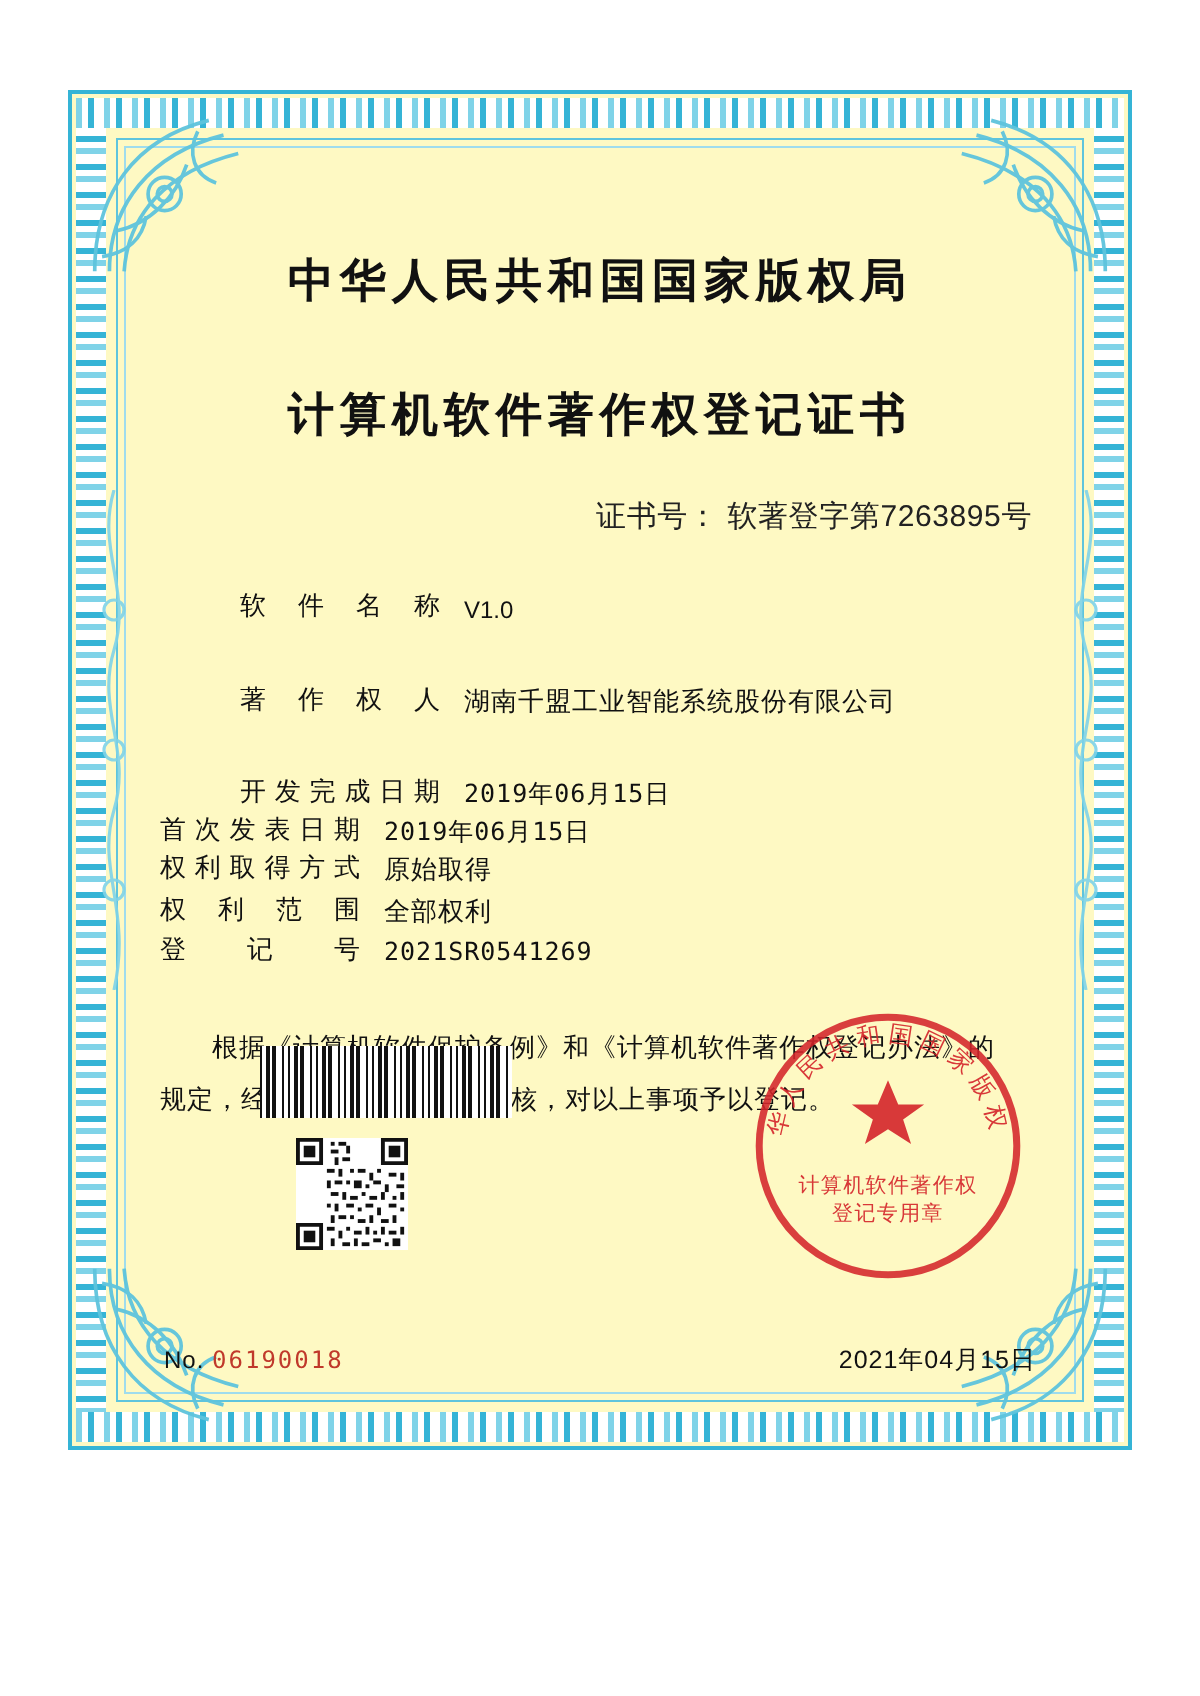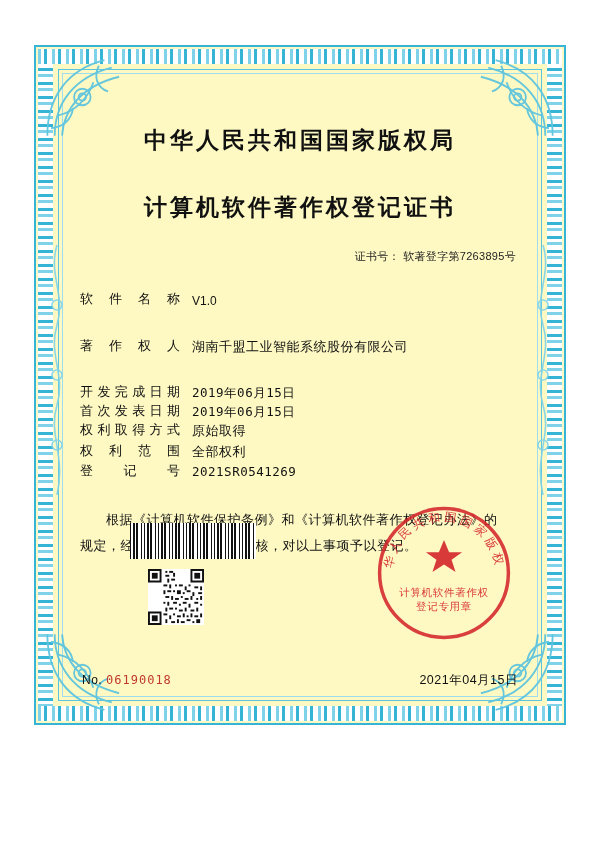--- a/index.html
+++ b/index.html
@@ -133,21 +133,21 @@
     text-align: center;
     font-family: Liberation Sans, sans-serif;
     font-size: 23px;
     font-weight: bold;
     letter-spacing: 3px;
     color: #111111;
     margin-top: 36px;
   }
   .certno {
     text-align: right;
-    font-size: 11px;
+    font-size: 15px;
     color: #222;
     margin-top: 26px;
     padding-right: 4px;
     letter-spacing: .3px;
   }
 
   .field {
     display: flex;
     align-items: flex-start;
     margin-top: 0;
@@ -170,21 +170,21 @@
   }
   .field .val .v2 {
     display: block;
     font-family: Liberation Sans, sans-serif;
     font-size: 12px;
     letter-spacing: 0;
     margin-top: 2px;
   }
   .mono { font-family: "DejaVu Sans Mono", monospace; font-size: 12.5px; letter-spacing: 0; }
 
-  .gap-lg { margin-top: 26px; }
+  .gap-lg { margin-top: 26px; margin-left: 40px; }
 
   .para {
     margin-top: 26px;
     font-size: 13px;
     line-height: 2.0;
     color: #111;
     text-indent: 26px;
     letter-spacing: .5px;
   }
   .para .l2 { text-indent: 0; display: block; }

